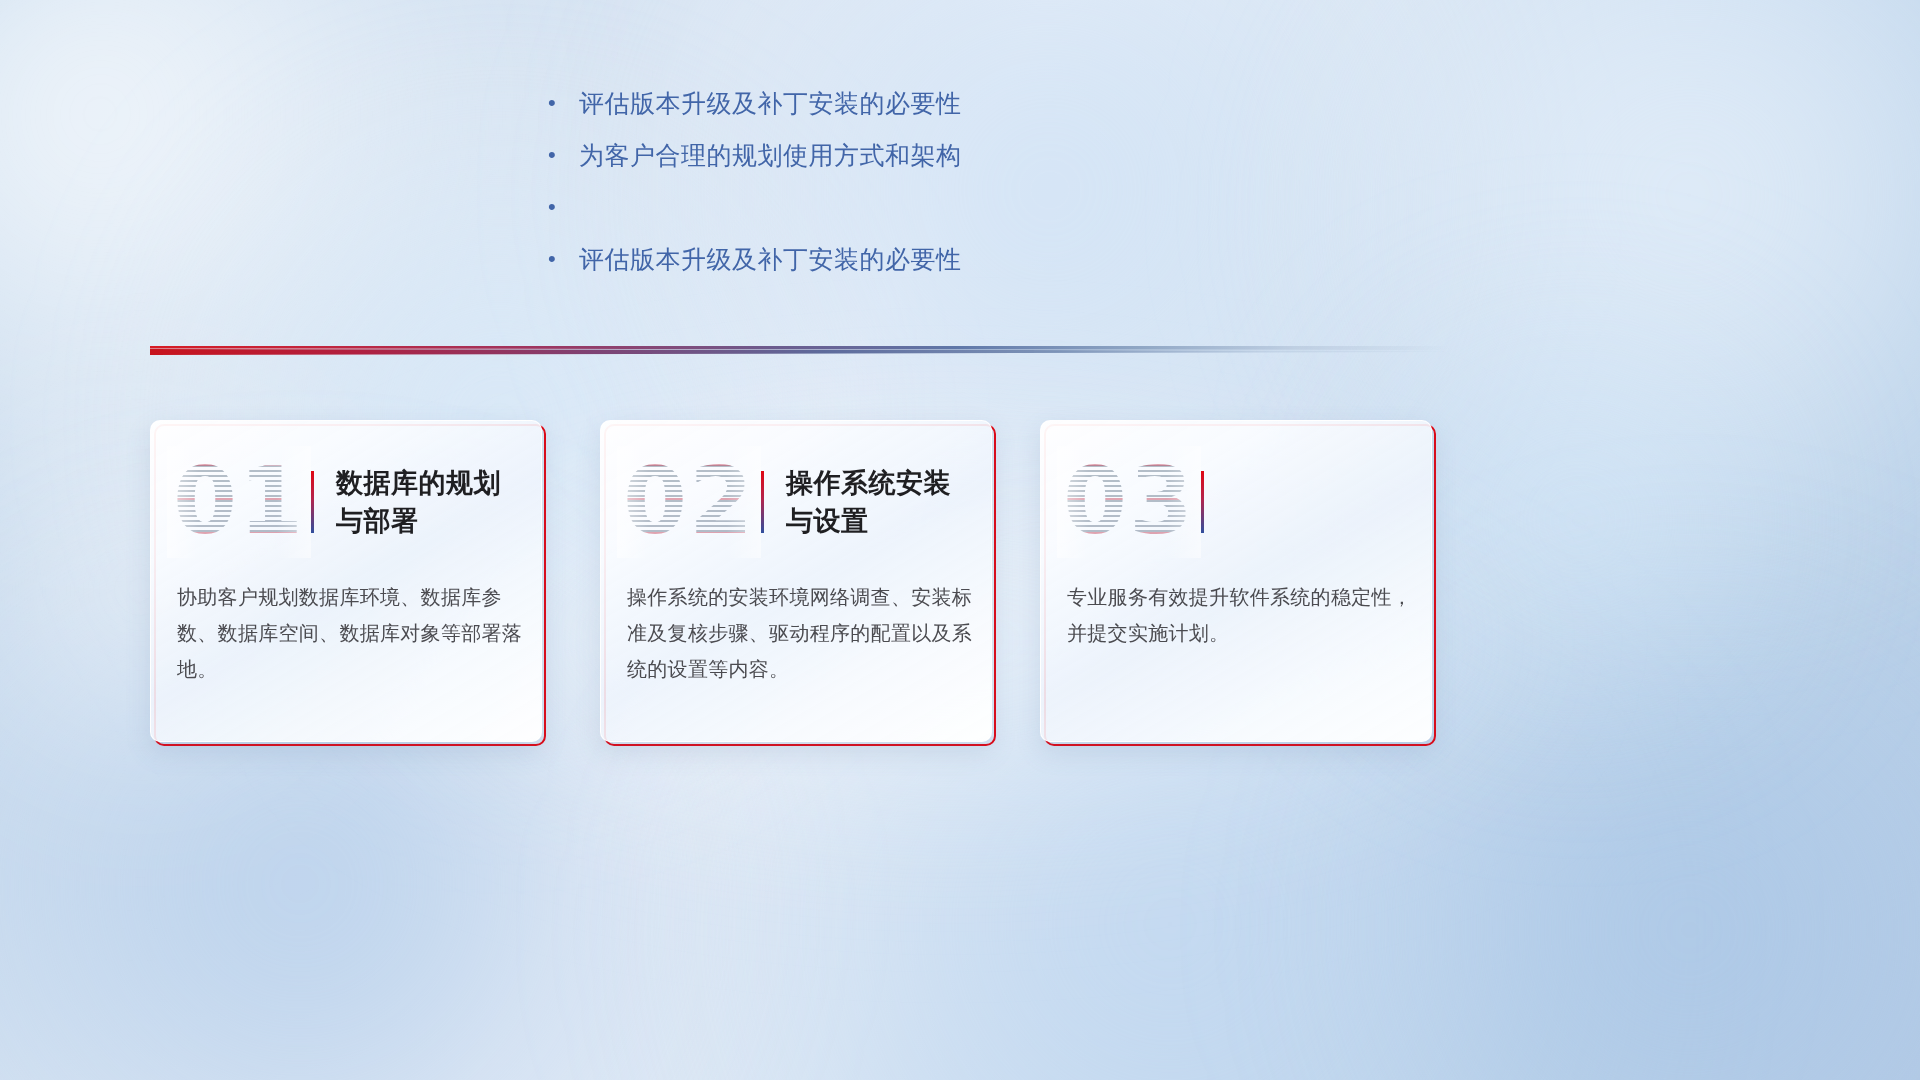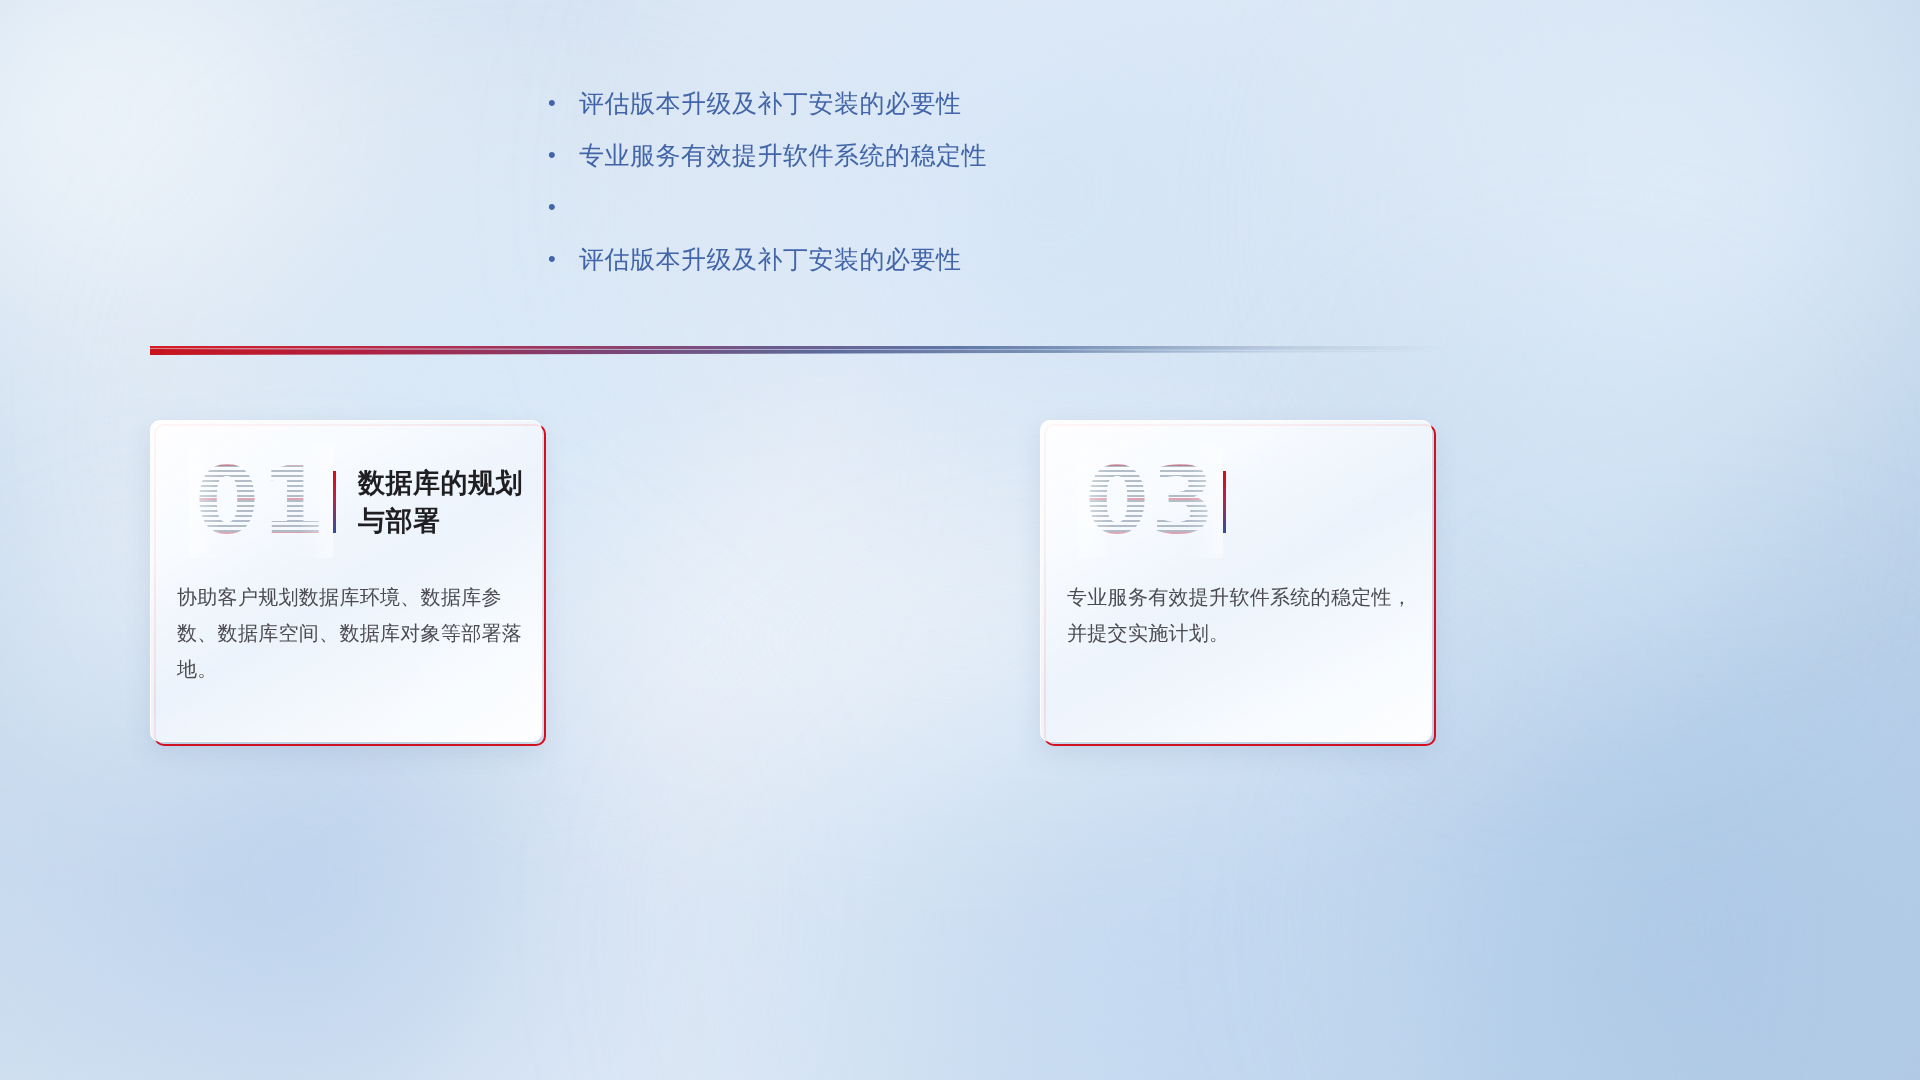--- a/index.html
+++ b/index.html
@@ -108,22 +108,22 @@
       rgba(255,255,255,.97) 100%);
     border:1px solid rgba(255,255,255,.9);
     box-shadow:0 10px 26px rgba(90,120,160,.16);
     overflow:hidden;
   }
   .card-1 { left:0; }
   .card-2 { left:450px; }
   .card-3 { left:890px; }
 
   .card-head {
-    position:absolute; left:8px; top:26px; width:392px; height:110px;
-    display:flex; align-items:center;padding-left:14px;
+    position:absolute; left:0; top:26px; width:392px; height:110px;
+    display:flex; align-items:center;
   }
   .num-wrap {
     position:relative; width:132px; height:104px; flex:none;
     margin-left:22px;
   }
   .num-glyph {
     position:absolute; inset:0;
     font-family:"DejaVu Sans", sans-serif;
     font-size:92px; font-weight:700; line-height:104px;
     letter-spacing:2px;
@@ -194,21 +194,21 @@
 
   <div class="bullets">
 
     <div class="bullet-row">
       <span class="bullet-dot">•</span>
       <span class="bullet-text">评估版本升级及补丁安装的必要性</span>
     </div>
 
     <div class="bullet-row">
       <span class="bullet-dot">•</span>
-      <span class="bullet-text">专业服务有效提升软件系统的稳定性</span>
+      <span class="bullet-text">为客户合理的规划使用方式和架构</span>
     </div>
 
     <div class="bullet-row">
       <span class="bullet-dot">•</span>
     </div>
 
     <div class="bullet-row">
       <span class="bullet-dot">•</span>
       <span class="bullet-text">评估版本升级及补丁安装的必要性</span>
     </div>
@@ -231,20 +231,35 @@
             <div class="num-glyph tint">01</div>
             <div class="num-fade"></div>
           </div>
           <div class="v-bar"></div>
           <div class="card-title">数据库的规划与部署</div>
         </div>
         <div class="card-body">协助客户规划数据库环境、数据库参数、数据库空间、数据库对象等部署落地。</div>
       </div>
     </div>
 
+    <div class="card card-2">
+      <div class="card-accent"></div>
+      <div class="card-face">
+        <div class="card-head">
+          <div class="num-wrap">
+            <div class="num-glyph">02</div>
+            <div class="num-glyph tint">02</div>
+            <div class="num-fade"></div>
+          </div>
+          <div class="v-bar"></div>
+          <div class="card-title">操作系统安装与设置</div>
+        </div>
+        <div class="card-body">操作系统的安装环境网络调查、安装标准及复核步骤、驱动程序的配置以及系统的设置等内容。</div>
+      </div>
+    </div>
 
     <div class="card card-3">
       <div class="card-accent"></div>
       <div class="card-face">
         <div class="card-head">
           <div class="num-wrap">
             <div class="num-glyph">03</div>
             <div class="num-glyph tint">03</div>
             <div class="num-fade"></div>
           </div>

